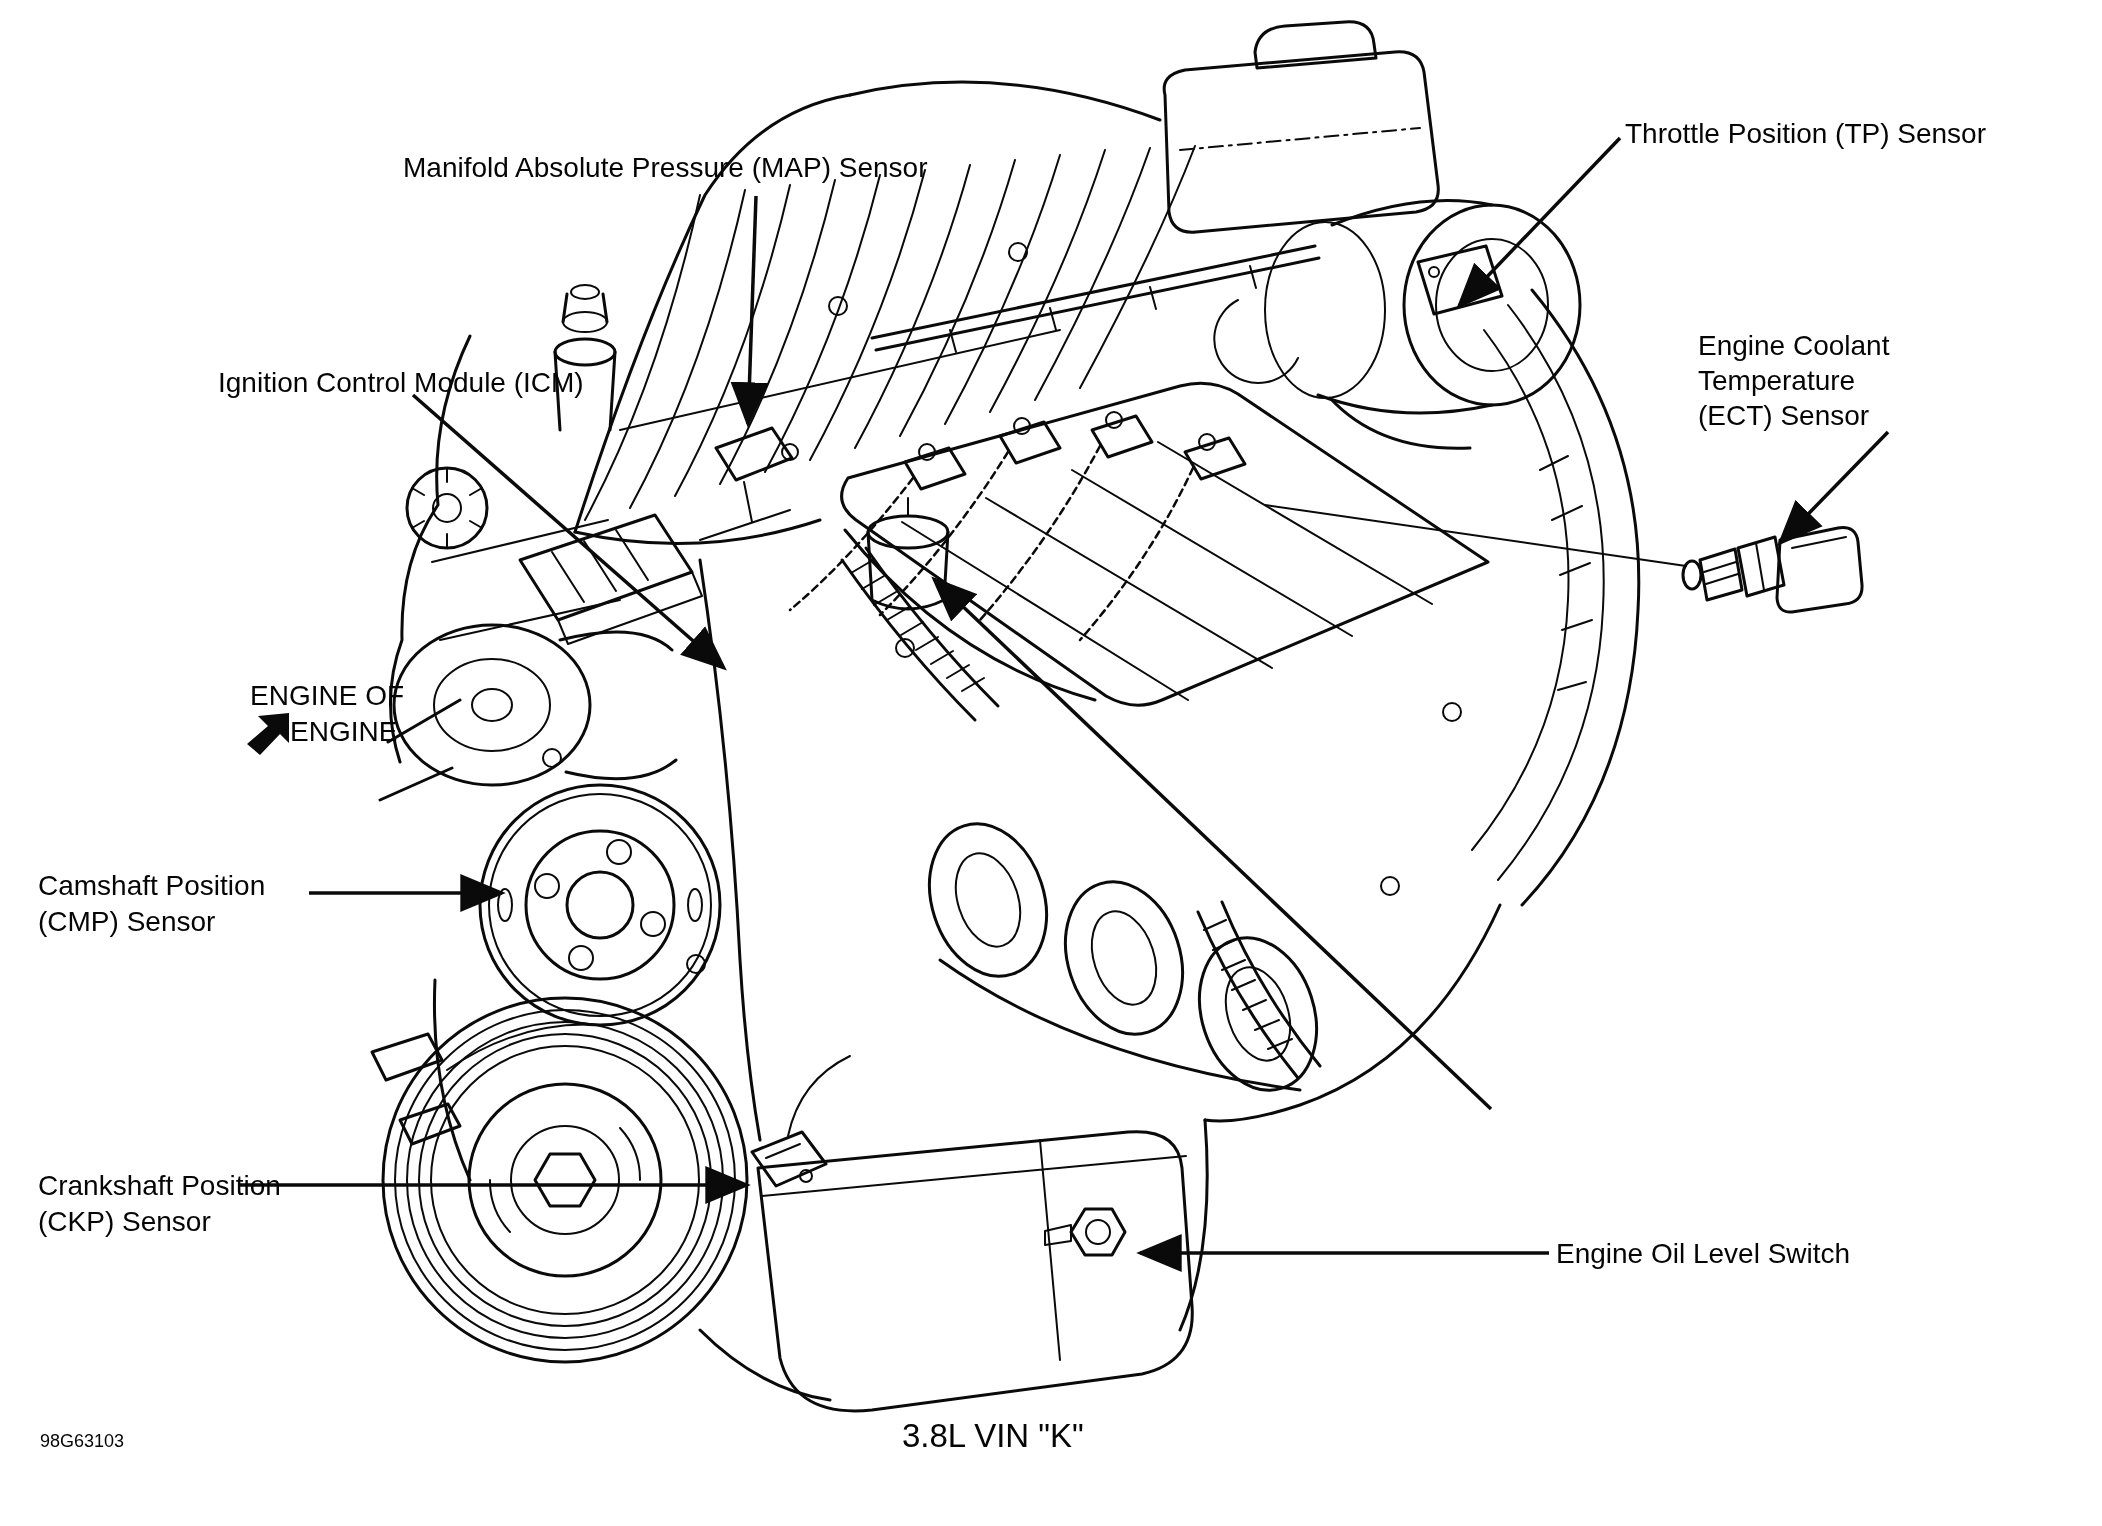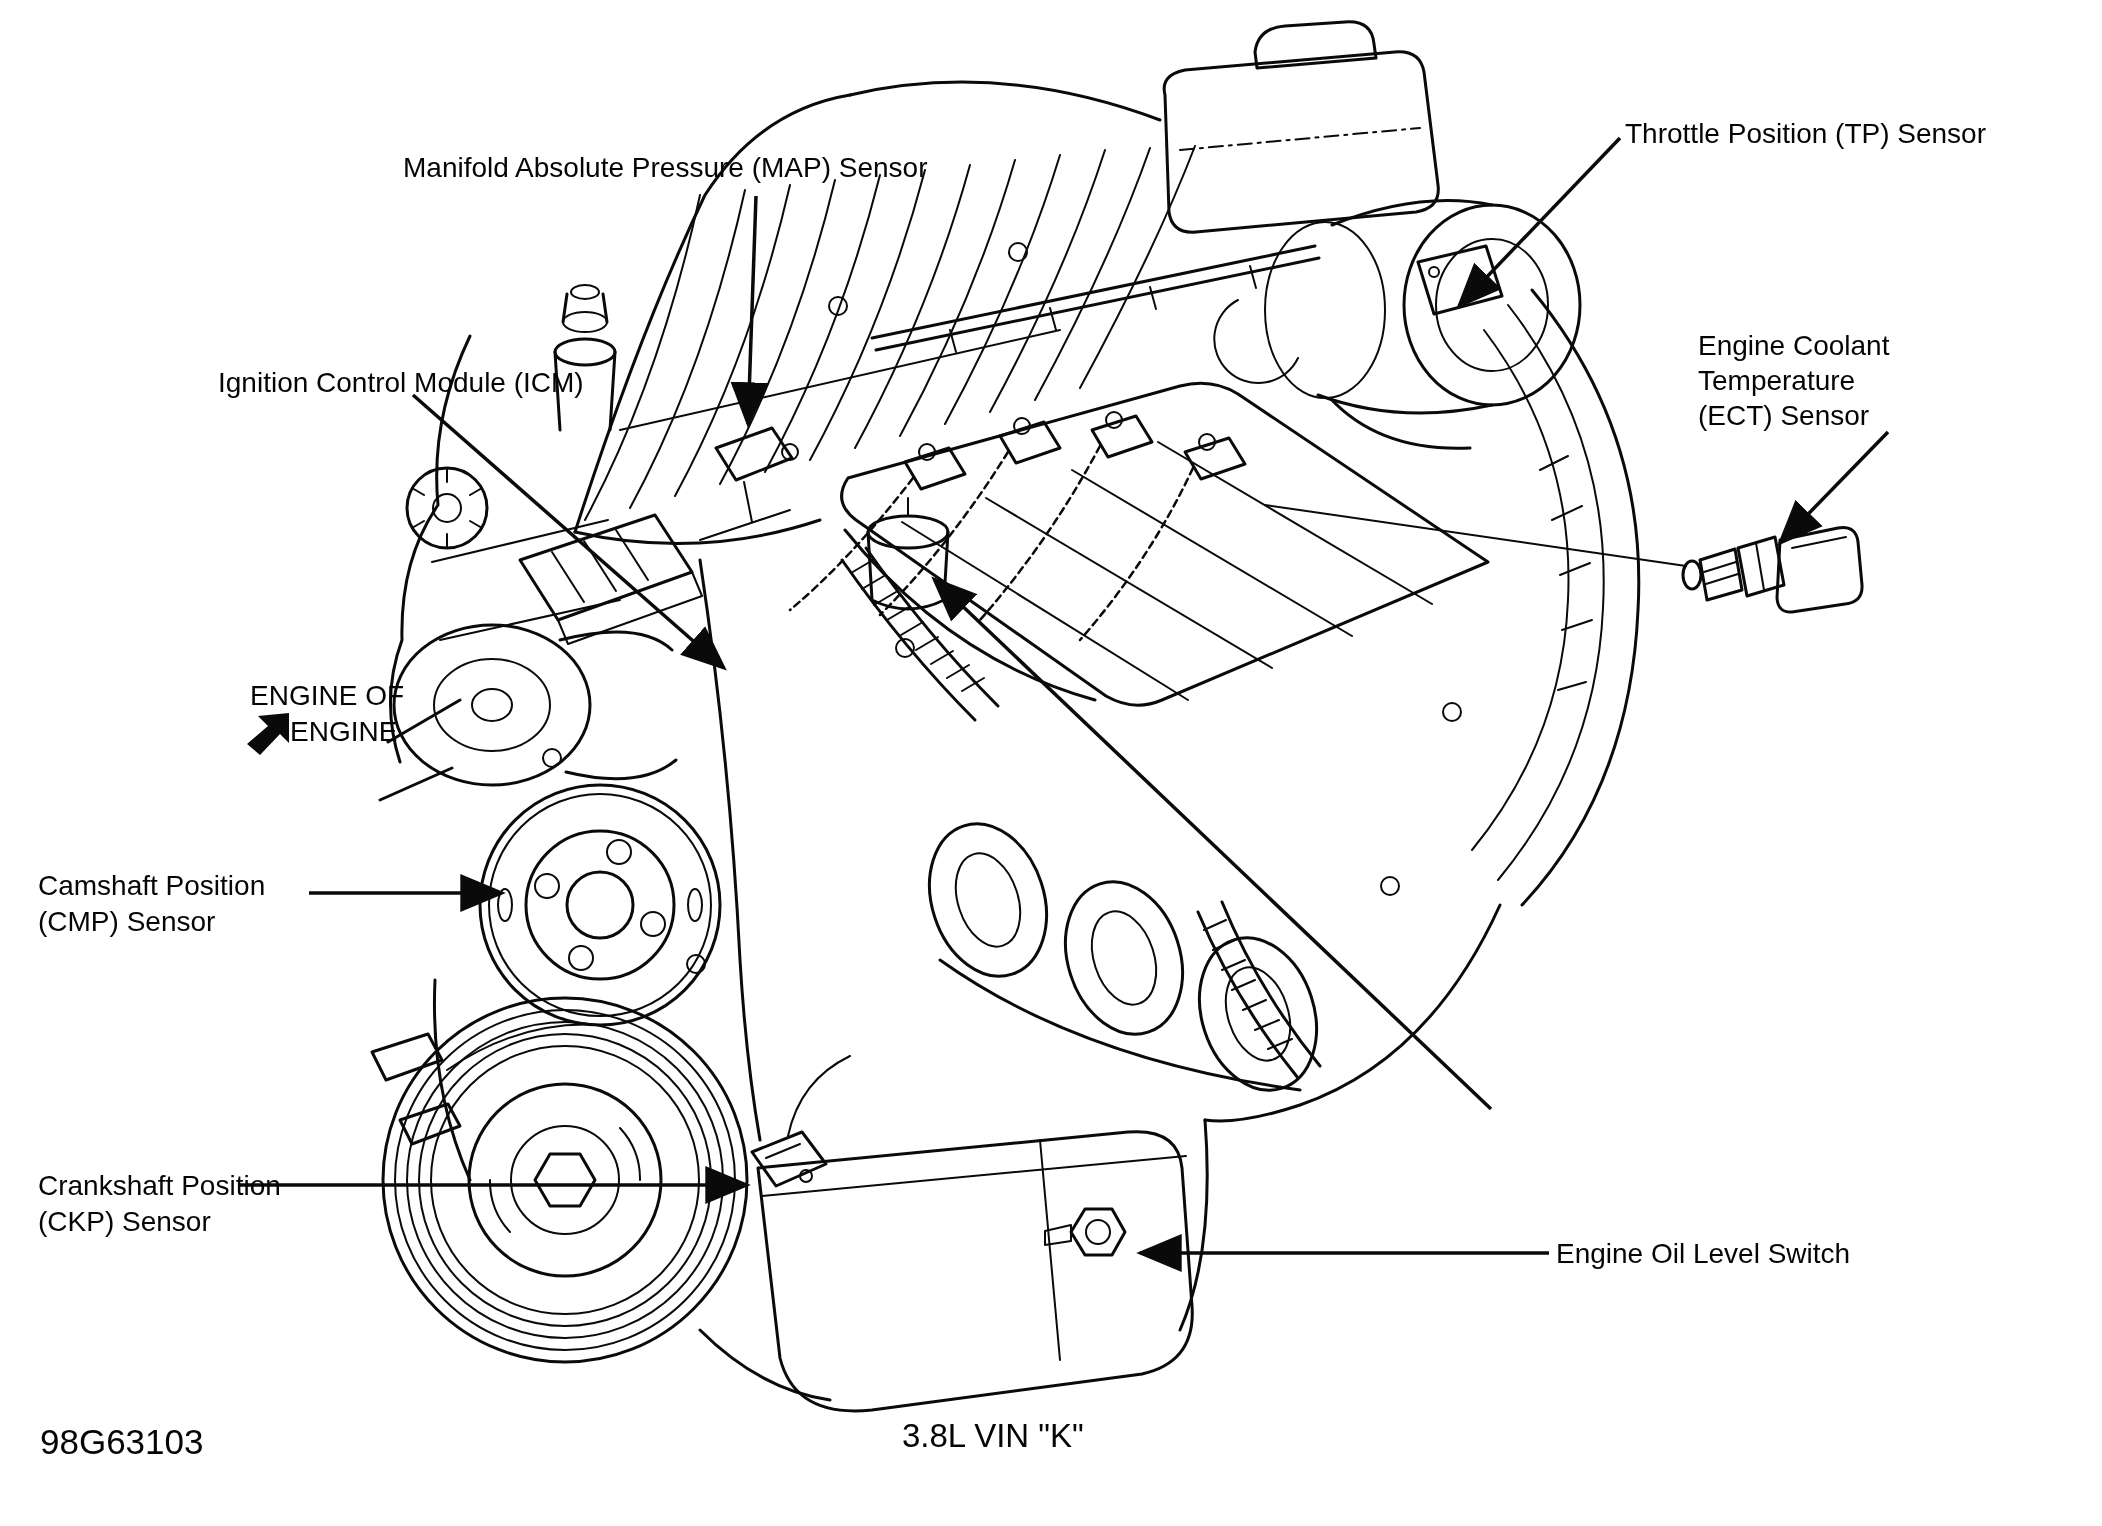--- a/index.html
+++ b/index.html
@@ -1,21 +1,21 @@
 <!DOCTYPE html>
 <html><head>
 <meta charset="utf-8">
 <style>
   html,body{margin:0;padding:0;background:#ffffff;}
   #stage{position:relative;width:2102px;height:1526px;background:#ffffff;overflow:hidden;
          font-family:"Liberation Sans",sans-serif;color:#000;}
   #art{position:absolute;left:0;top:0;}
   .label{position:absolute;font-size:28px;line-height:35px;white-space:nowrap;
          font-family:"Liberation Sans",sans-serif;color:#050505;}
-  .label.small{font-size:35px;}
+  .label.small{font-size:18px;}
   .label.caption{font-size:33px;}
   .lh36{line-height:36px;}
   
   svg .ln{stroke:#0a0a0a;fill:none;stroke-width:3;stroke-linecap:round;stroke-linejoin:round;}
   svg .thin{stroke-width:2;}
   svg .thick{stroke-width:4;}
   svg .leader{stroke:#0a0a0a;fill:none;stroke-width:3.5;}
   svg .fillblk{fill:#0a0a0a;stroke:none;}
   svg .dash{stroke-dasharray:14 6 3 6;}
   svg .wire{stroke-dasharray:7 5;stroke-width:2.5;}

